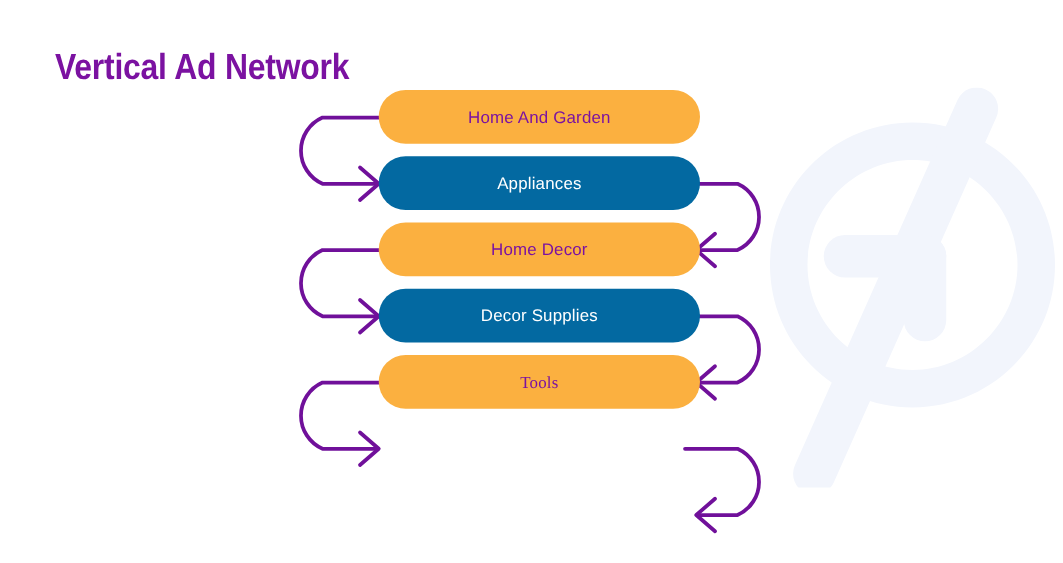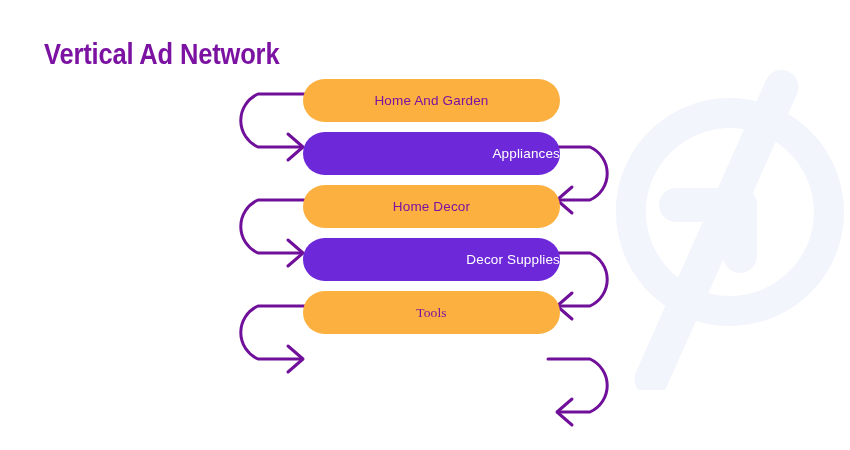--- a/index.html
+++ b/index.html
@@ -56,42 +56,41 @@
     width: 850px;
     height: 450px;
     z-index: 1;
     pointer-events: none;
   }
 
   
   #bars {
     position: absolute;
     left: 303px;
-    top: 79px;
+    top: 72px;
     width: 257px;
     z-index: 2;
   }
   .bar {
     position: relative;
     width: 257px;
     height: 43px;
     border-radius: 22px;
     margin-bottom: 10px;
     display: flex;
     align-items: center;
     justify-content: center;
     box-sizing: border-box;
   }
   .bar:last-child { margin-bottom: 0; font-family: Liberation Serif, serif; }
   .bar.orange {
     background: #FBB040;
   }
   .bar.purple {
-    background: #6d28d9;
-    justify-content: flex-end;
+    background: #0369a1;
   }
   .bar-label {
     font-size: 13.5px;
     font-weight: normal;
     letter-spacing: 0.15px;
     white-space: nowrap;
   }
   .bar.orange .bar-label { color: #7B12A1; }
   .bar.purple .bar-label { color: #FFFFFF; }
 </style>

